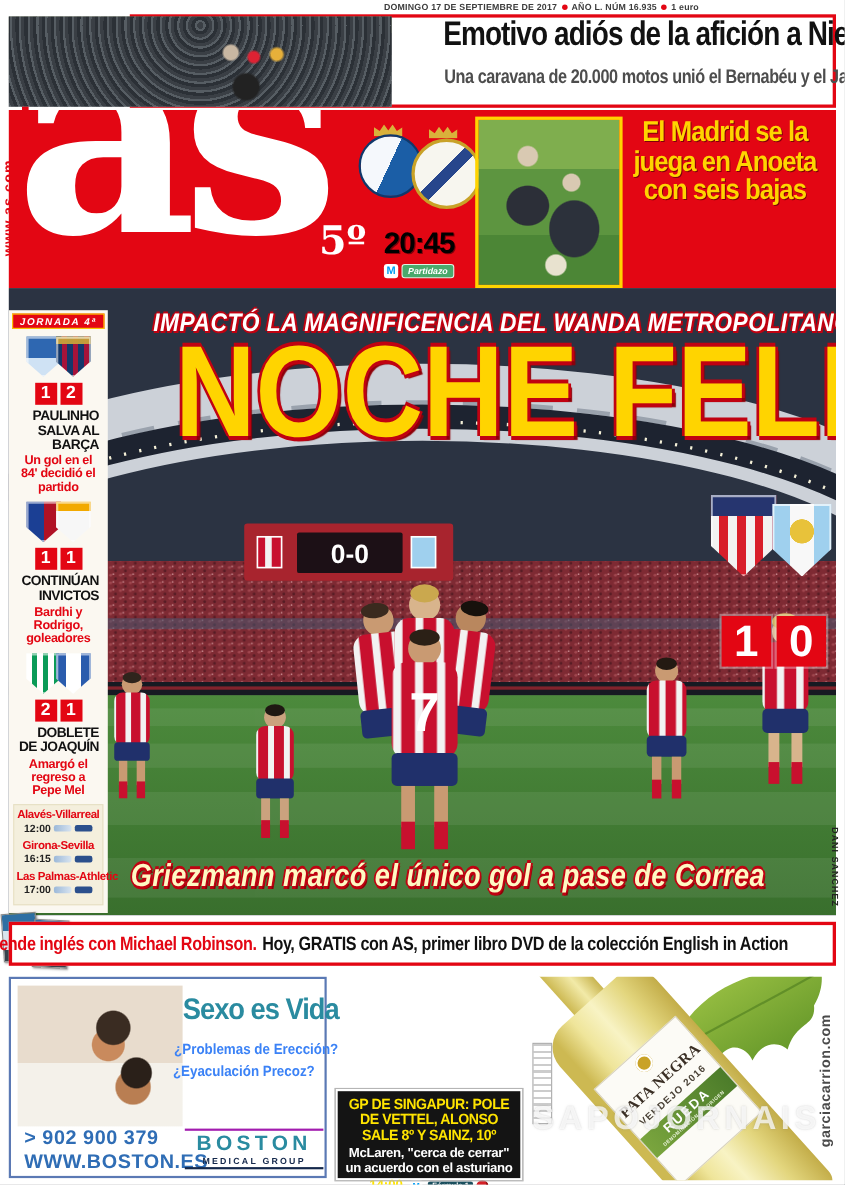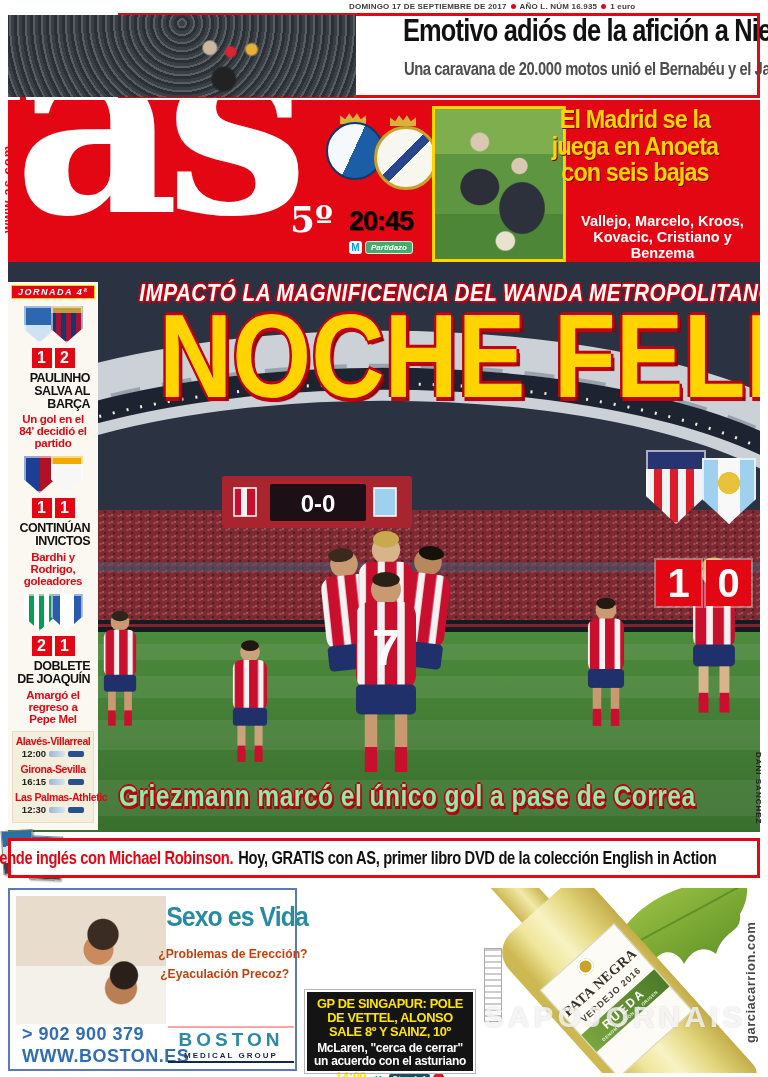--- a/index.html
+++ b/index.html
@@ -54,35 +54,35 @@
   .pill{display:inline-block;background:#4aa96c;border:1px solid #dff3e4;border-radius:3px;color:#fff;
      font-size:8px;font-weight:bold;font-style:italic;padding:1px 5px;vertical-align:middle;}
   .training{position:absolute;left:424px;top:6px;width:128px;height:150px;border:3px solid #ffd400;
      background:
        radial-gradient(circle at 35% 22%,#d9c9b2 0 6%,transparent 7%),
        radial-gradient(circle at 66% 38%,#d9c9b2 0 6%,transparent 7%),
        radial-gradient(ellipse at 35% 52%,#2c2f38 0 16%,transparent 17%),
        radial-gradient(ellipse at 68% 66%,#2c313b 0 18%,transparent 19%),
        radial-gradient(circle at 55% 88%,#e8e2cf 0 6%,transparent 7%),
        linear-gradient(180deg,#7fae4e 0 30%,#5d9540 30% 70%,#4c8636 70%);}
-  .mad-head{position:absolute;left:532px;top:6px;width:190px;text-align:center;color:#ffd400;
+  .mad-head{position:absolute;left:556px;top:6px;width:190px;text-align:center;color:#ffd400;
      font-size:26px;font-weight:bold;line-height:1.02;letter-spacing:-1px;text-shadow:1px 1px 0 #7e0009;}
   .mad-sub{position:absolute;left:552px;top:114px;width:205px;text-align:center;color:#fff;
      font-size:14.5px;font-weight:bold;line-height:1.1;}
 
   
   .poster{left:8px;top:262px;width:752px;height:570px;background:#26303f;overflow:hidden;}
   .kicker{position:absolute;left:96px;top:18px;width:656px;text-align:center;color:#fff;
      font-size:23px;font-weight:bold;font-style:italic;letter-spacing:.5px;
      text-shadow:-2px 0 0 #c00211,2px 0 0 #c00211,0 -2px 0 #c00211,0 2px 0 #c00211,2px 2px 0 #c00211;}
   .bighead{position:absolute;left:96px;top:44px;width:656px;text-align:center;color:#ffd400;
      font-size:118px;font-weight:bold;line-height:.85;letter-spacing:0px;
      text-shadow:-3px 0 0 #c00211,3px 0 0 #c00211,0 -3px 0 #c00211,0 4px 0 #c00211,4px 4px 1px #8e0009;}
-  .caption{position:absolute;left:60px;top:518px;width:656px;text-align:center;color:#86efac;
-     font-size:29px;font-weight:bold;letter-spacing:.5px;
+  .caption{position:absolute;left:60px;top:518px;width:656px;text-align:center;color:#fef9c3;
+     font-size:29px;font-weight:bold;font-style:italic;letter-spacing:.5px;
      text-shadow:-2px 0 0 #c00211,2px 0 0 #c00211,0 -2px 0 #c00211,0 3px 0 #c00211,2px 3px 0 #8e0009;}
   .credit{left:751px;top:742px;height:92px;width:12px;color:#222;font-size:8px;font-weight:bold;
      writing-mode:vertical-rl;letter-spacing:1px;text-align:center;}
 
   
   .sidebar{position:absolute;left:0;top:20px;width:90px;height:548px;background:#fbf8f1;
      display:flex;flex-direction:column;align-items:center;padding-top:3px;box-sizing:border-box;}
   .j-bar{background:#e30613;border:1px solid #ffd400;color:#fff;font-size:9px;font-weight:bold;
      font-style:italic;letter-spacing:1.5px;padding:1px 6px;white-space:nowrap;}
   .crest-row{display:flex;align-items:center;justify-content:center;margin-top:5px;height:40px;}
@@ -139,26 +139,26 @@
      background:#fff;box-sizing:border-box;}
   .couple{position:absolute;left:6px;top:6px;width:150px;height:128px;
      background:
        radial-gradient(circle at 58% 30%,#3a2c22 0 12%,transparent 13%),
        radial-gradient(circle at 55% 42%,#c98a5d 0 13%,transparent 14%),
        radial-gradient(circle at 72% 62%,#2a2019 0 10%,transparent 11%),
        radial-gradient(circle at 70% 72%,#b97e52 0 11%,transparent 12%),
        linear-gradient(180deg,#e8dccd 0 55%,#f4f1ea 55%);}
   .bos-title{position:absolute;left:150px;top:12px;width:134px;text-align:center;color:#2a8ba0;
      font-size:27px;font-weight:bold;letter-spacing:-1px;}
-  .bos-q{position:absolute;left:140px;width:146px;text-align:right;color:#c2410c;font-size:13.5px;font-weight:bold;}
+  .bos-q{position:absolute;left:140px;width:146px;text-align:left;color:#3b82f6;font-size:13.5px;font-weight:bold;}
   .bos-q1{top:56px;} .bos-q2{top:76px;}
   .bos-phone{position:absolute;left:12px;top:134px;color:#2f6db5;font-size:18px;font-weight:bold;letter-spacing:.5px;}
   .bos-web{position:absolute;left:12px;top:156px;color:#2f6db5;font-size:18px;font-weight:bold;letter-spacing:.5px;}
   .bos-logo{position:absolute;left:158px;top:136px;width:126px;text-align:center;}
-  .bos-brand{color:#2a8ba0;font-size:19px;font-weight:bold;letter-spacing:4px;border-top:2px solid #fca5a5;padding-top:1px;}
+  .bos-brand{color:#2a8ba0;font-size:19px;font-weight:bold;letter-spacing:4px;border-top:2px solid #a21caf;padding-top:1px;}
   .bos-sub{color:#14284b;font-size:8px;font-weight:bold;letter-spacing:2px;border-bottom:2px solid #14284b;padding-bottom:1px;}
 
   .nbox{position:absolute;left:305px;width:170px;background:#141414;border:2px solid #fff;outline:1px solid #b5b5b5;
      box-sizing:border-box;padding:5px 4px;text-align:center;}
   .nbox1{top:4px;height:96px;} .nbox2{top:106px;height:83px;}
   .nb-head{color:#ffe400;font-size:13.5px;font-weight:bold;line-height:1.04;letter-spacing:-.4px;}
   .nb-note{color:#fff;font-size:12px;font-weight:bold;line-height:1.05;margin-top:3px;letter-spacing:-.3px;}
   .nb-time{margin-top:3px;color:#fff;font-size:12px;font-weight:bold;}
   .ydot{display:inline-block;width:7px;height:7px;border-radius:50%;background:#ffe400;margin:0 3px;vertical-align:middle;}
   .cuatro{color:#e3001b;font-weight:bold;font-size:13px;letter-spacing:-.5px;}
@@ -219,21 +219,20 @@
     <div class="crown crown1"></div>
     <div class="crown crown2"></div>
     <div class="crest-round c-rsoc"></div>
     <div class="crest-round c-rmad"></div>
     <div class="kickoff">20:45</div>
     <div class="tv-row">
       <span class="m-icon">M</span><span class="pill">Partidazo</span>
     </div>
     <div class="training"></div>
     <div class="mad-head"><span style="display:inline-block;transform:scaleX(.9);transform-origin:center;">El Madrid se la juega en Anoeta con seis bajas</span></div>
-    <div class="mad-sub">Vallejo, Marcelo, Kroos, Kovacic, Cristiano y Benzema</div>
   </div>
 
   <div class="abs poster">
     <svg width="752" height="570" viewBox="0 0 752 570" preserveAspectRatio="none">
       <defs>
         <pattern id="kit" width="16" height="20" patternUnits="userSpaceOnUse">
           <rect width="16" height="20" fill="#c8102e"></rect>
             <rect x="9" width="6" height="20" fill="#f2f2f2"></rect>
         </pattern>
         <pattern id="crowd" width="9" height="7" patternUnits="userSpaceOnUse">
@@ -384,21 +383,21 @@
       </div>
       <div class="res-head">DOBLETE DE JOAQUÍN</div>
       <div class="res-note">Amargó el regreso a Pepe Mel</div>
 
       <div class="fixtures">
         <div class="fx-name">Alavés-Villarreal</div>
         <div class="fx-time"><span>12:00</span><span class="chip chip-a"></span><span class="chip chip-b"></span></div>
         <div class="fx-name">Girona-Sevilla</div>
         <div class="fx-time"><span>16:15</span><span class="chip chip-a"></span><span class="chip chip-b"></span></div>
         <div class="fx-name">Las Palmas-Athletic</div>
-        <div class="fx-time"><span>12:30</span><span class="chip chip-a"></span><span class="chip chip-b"></span></div>
+        <div class="fx-time"><span>17:00</span><span class="chip chip-a"></span><span class="chip chip-b"></span></div>
       </div>
     </aside>
 
     
     <div class="crest-atm"></div>
     <div class="crest-mlg"></div>
     <div class="big-score">
       <div class="bsq">1</div>
       <div class="bsq">0</div>
     </div>

